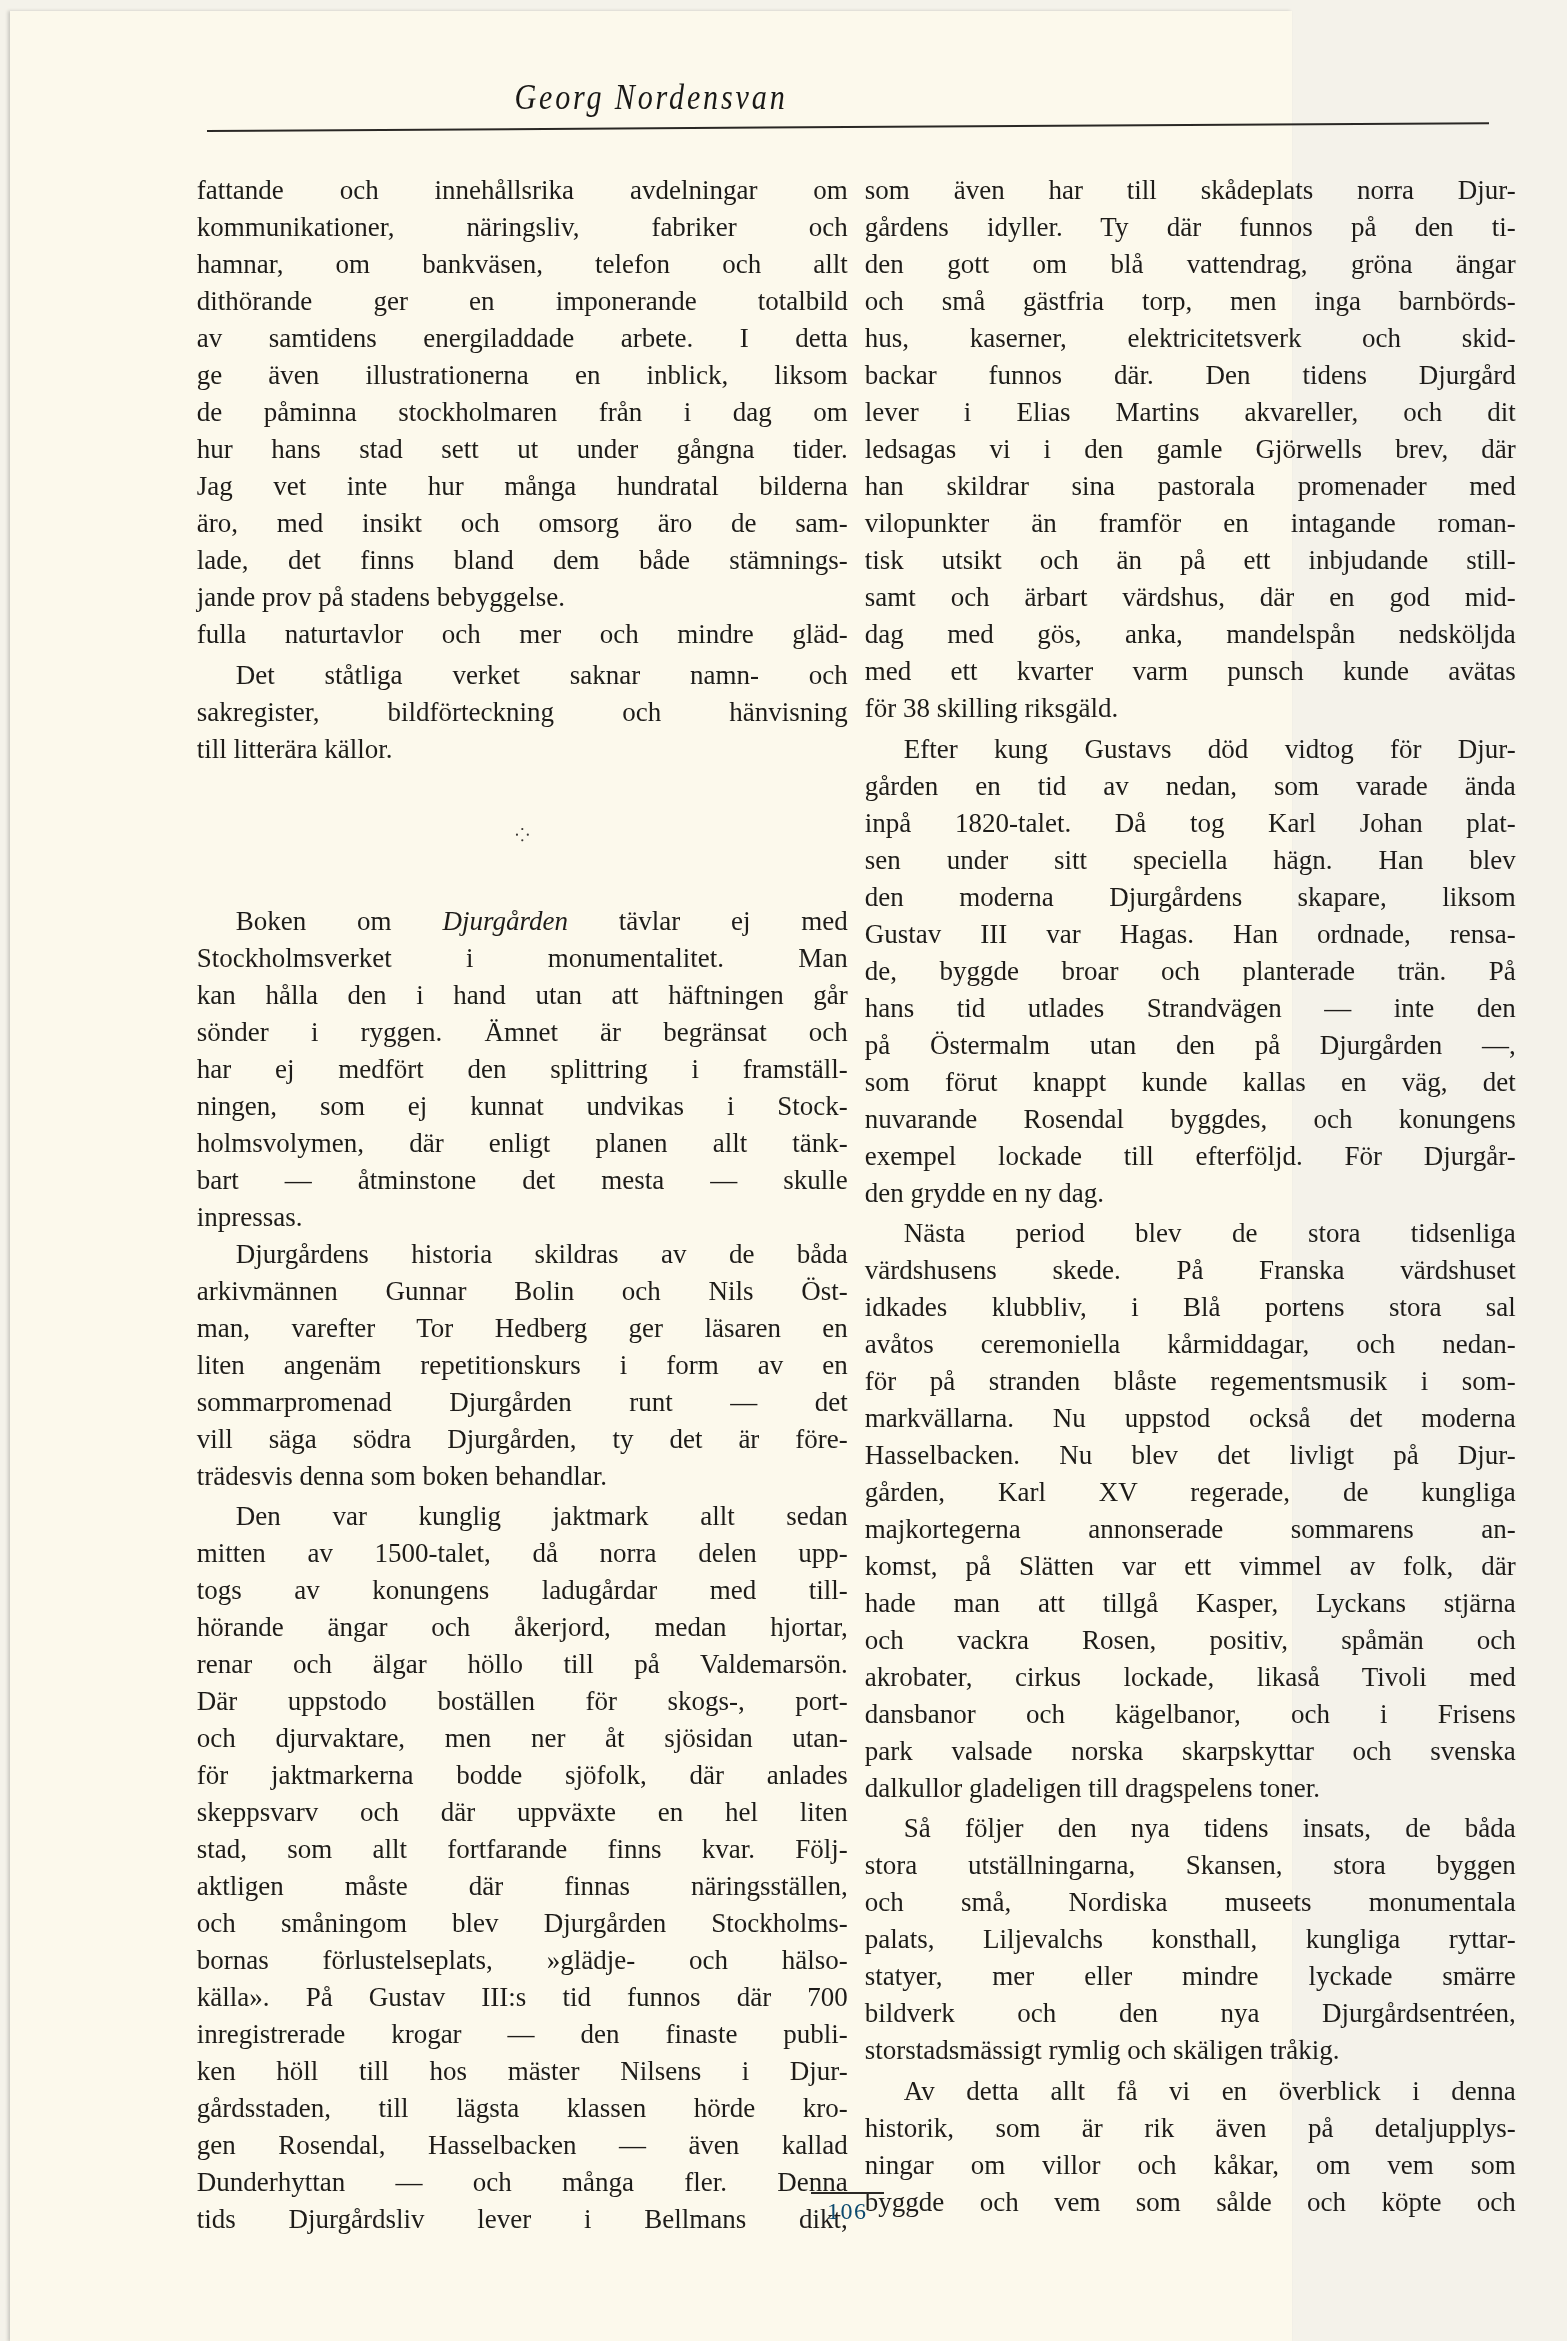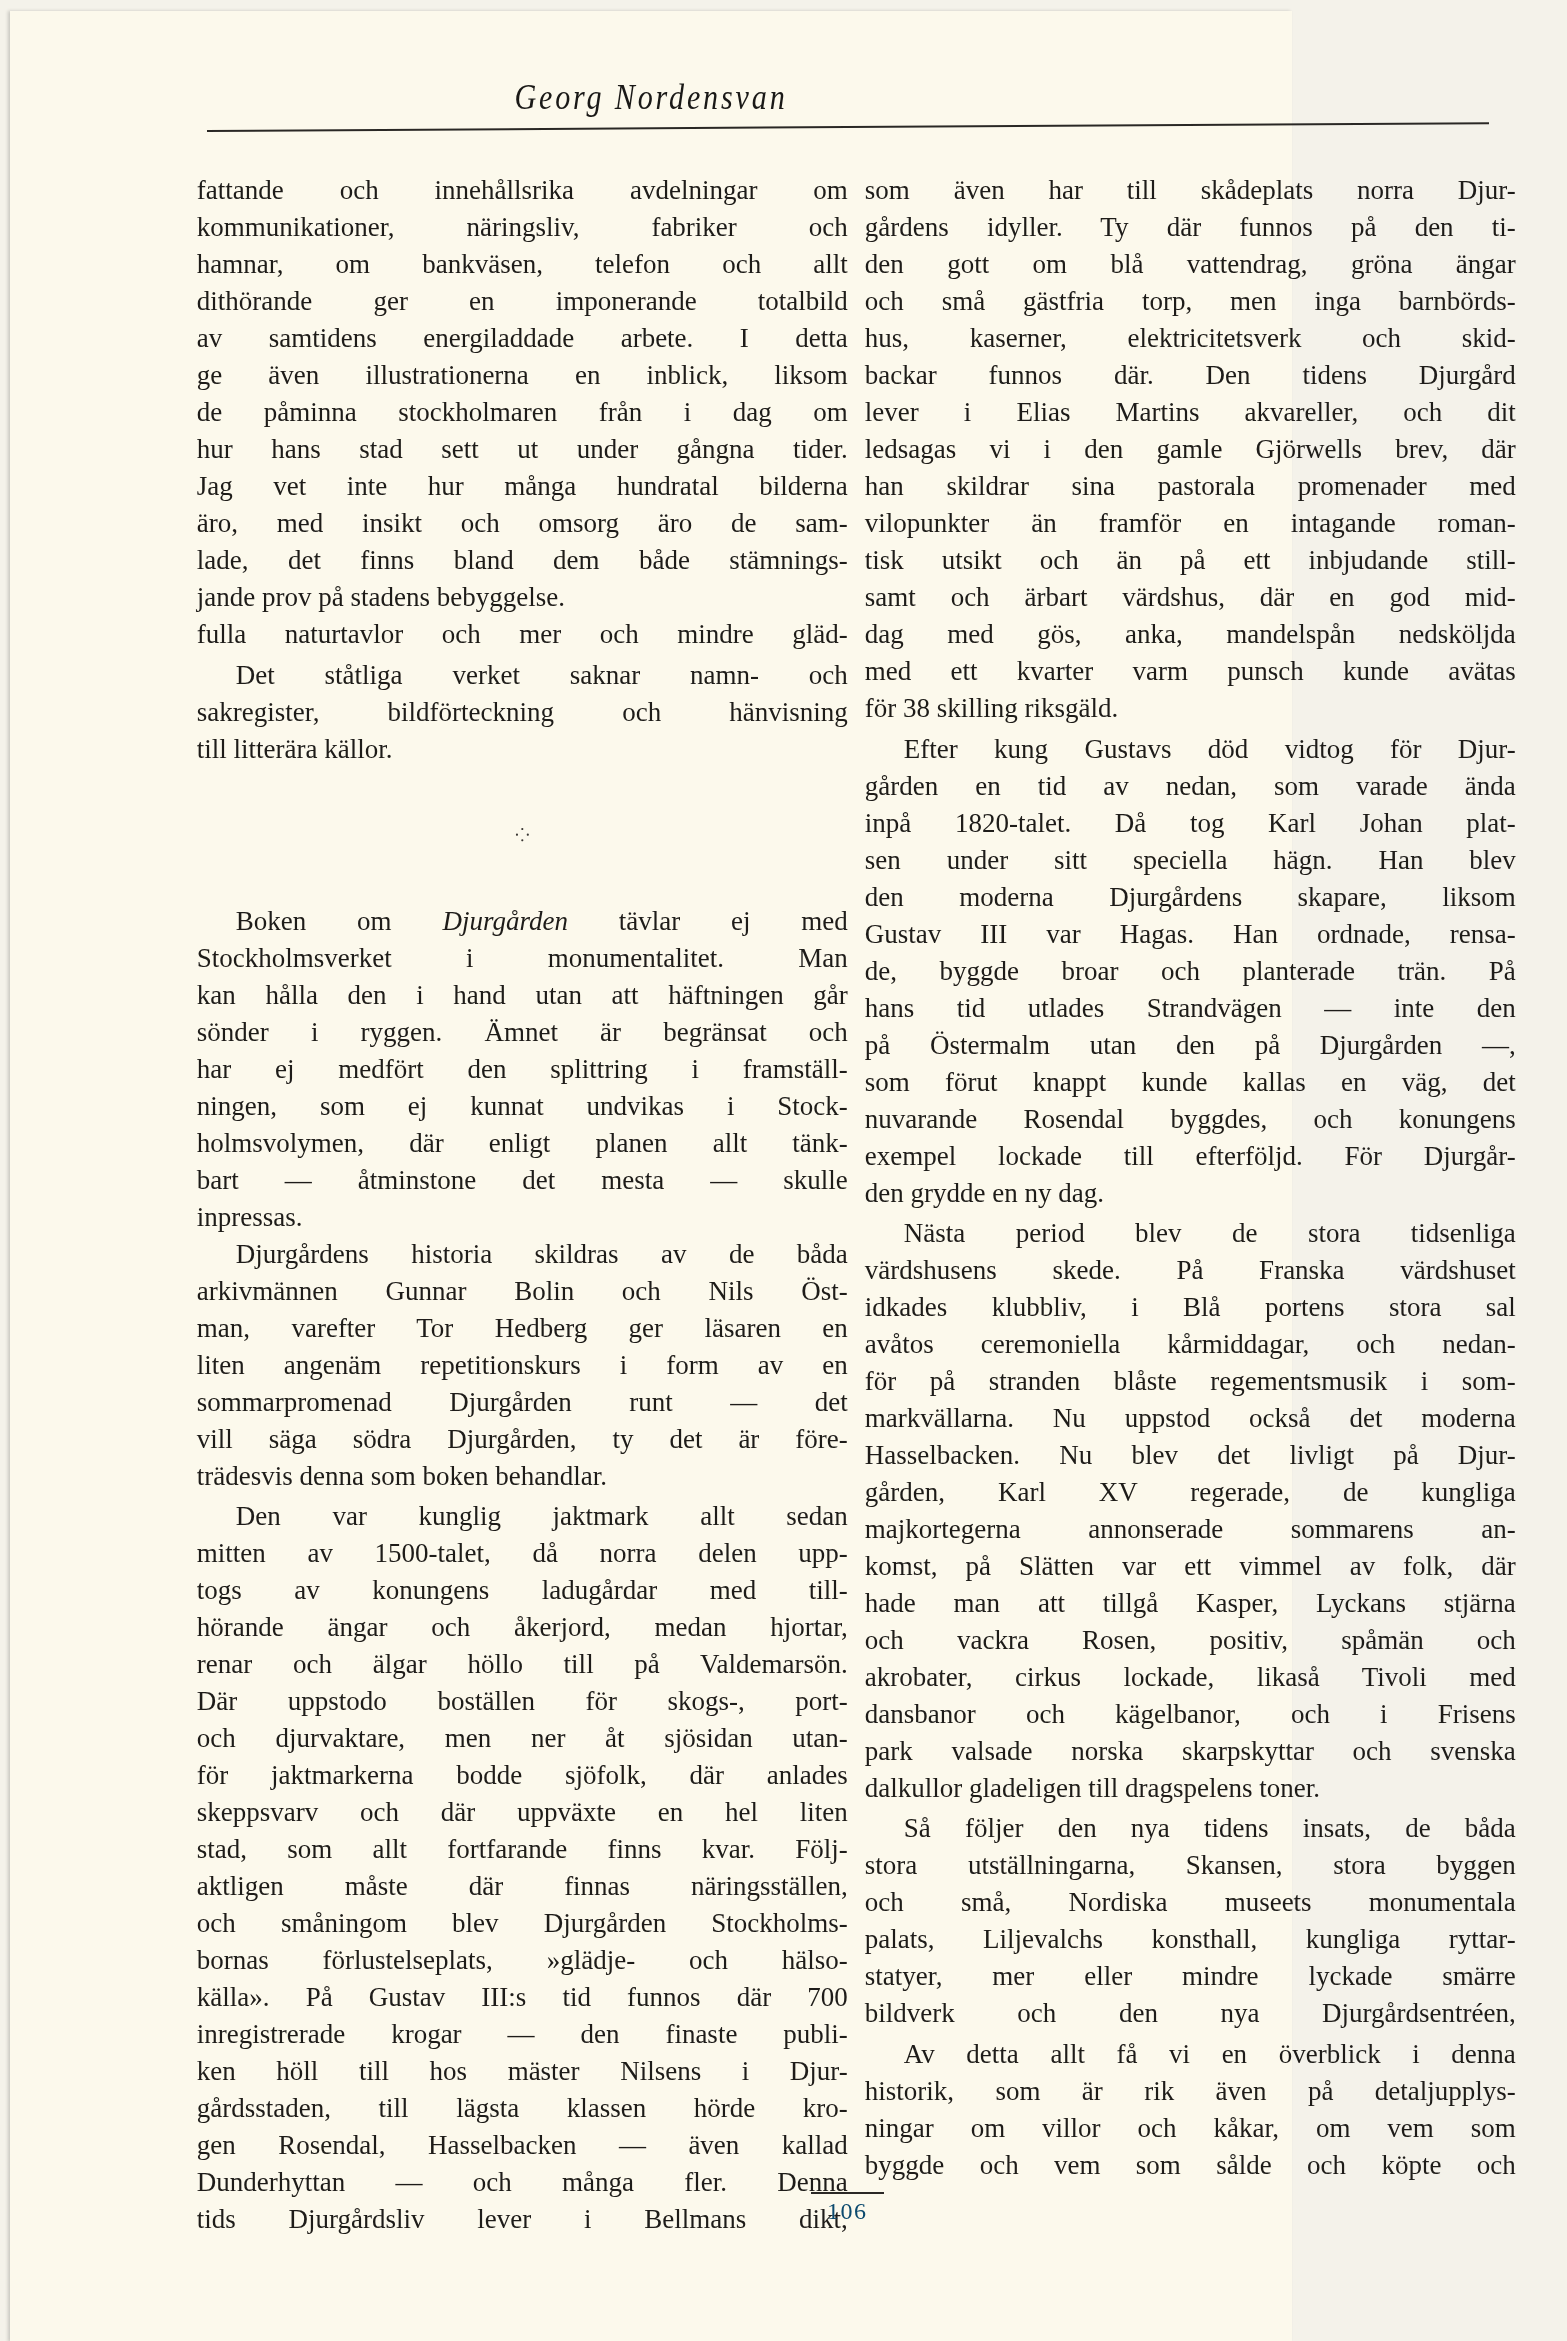--- a/index.html
+++ b/index.html
@@ -185,20 +185,21 @@
         <div class="line">park valsade norska skarpskyttar och svenska</div>
         <div class="line last">dalkullor gladeligen till dragspelens toner.</div>
       </div>
     <div style="margin-top: 3.3px;">
         <div class="line indent">Så följer den nya tidens insats, de båda</div>
         <div class="line">stora utställningarna, Skansen, stora byggen</div>
         <div class="line">och små, Nordiska museets monumentala</div>
         <div class="line">palats, Liljevalchs konsthall, kungliga ryttar-</div>
         <div class="line">statyer, mer eller mindre lyckade smärre</div>
         <div class="line">bildverk och den nya Djurgårdsentréen,</div>
+        <div class="line last">storstadsmässigt rymlig och skäligen tråkig.</div>
       </div>
     <div style="margin-top: 3.3px;">
         <div class="line indent">Av detta allt få vi en överblick i denna</div>
         <div class="line">historik, som är rik även på detaljupplys-</div>
         <div class="line">ningar om villor och kåkar, om vem som</div>
         <div class="line">byggde och vem som sålde och köpte och</div>
       </div>
   </div>
 
   <div class="page-number-rule"></div>

